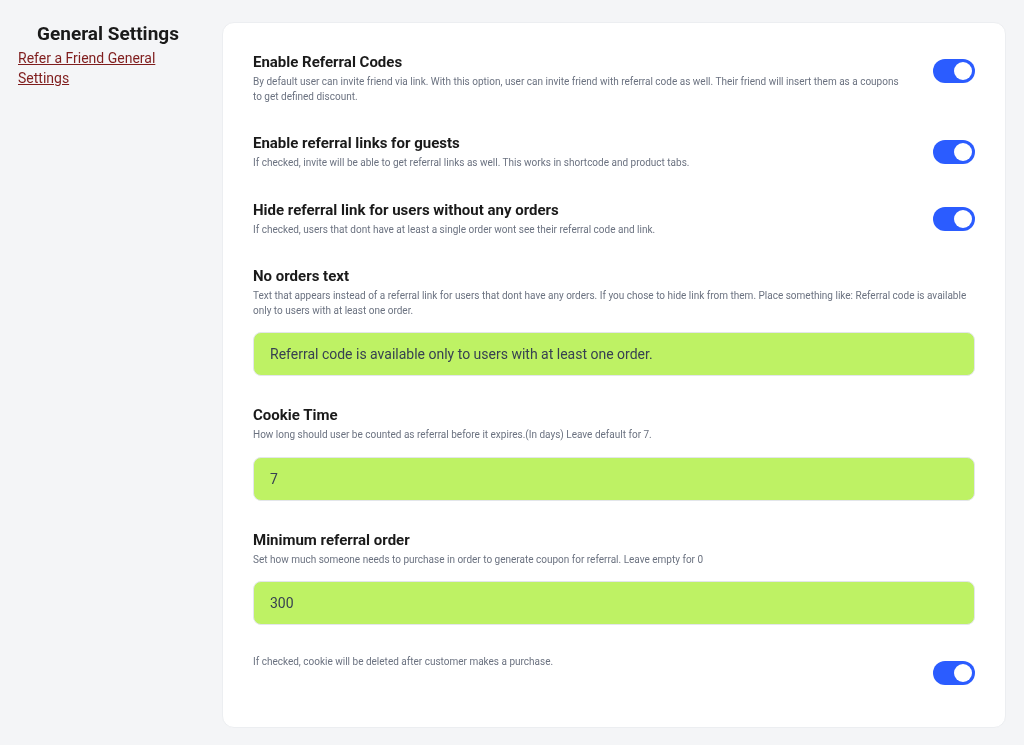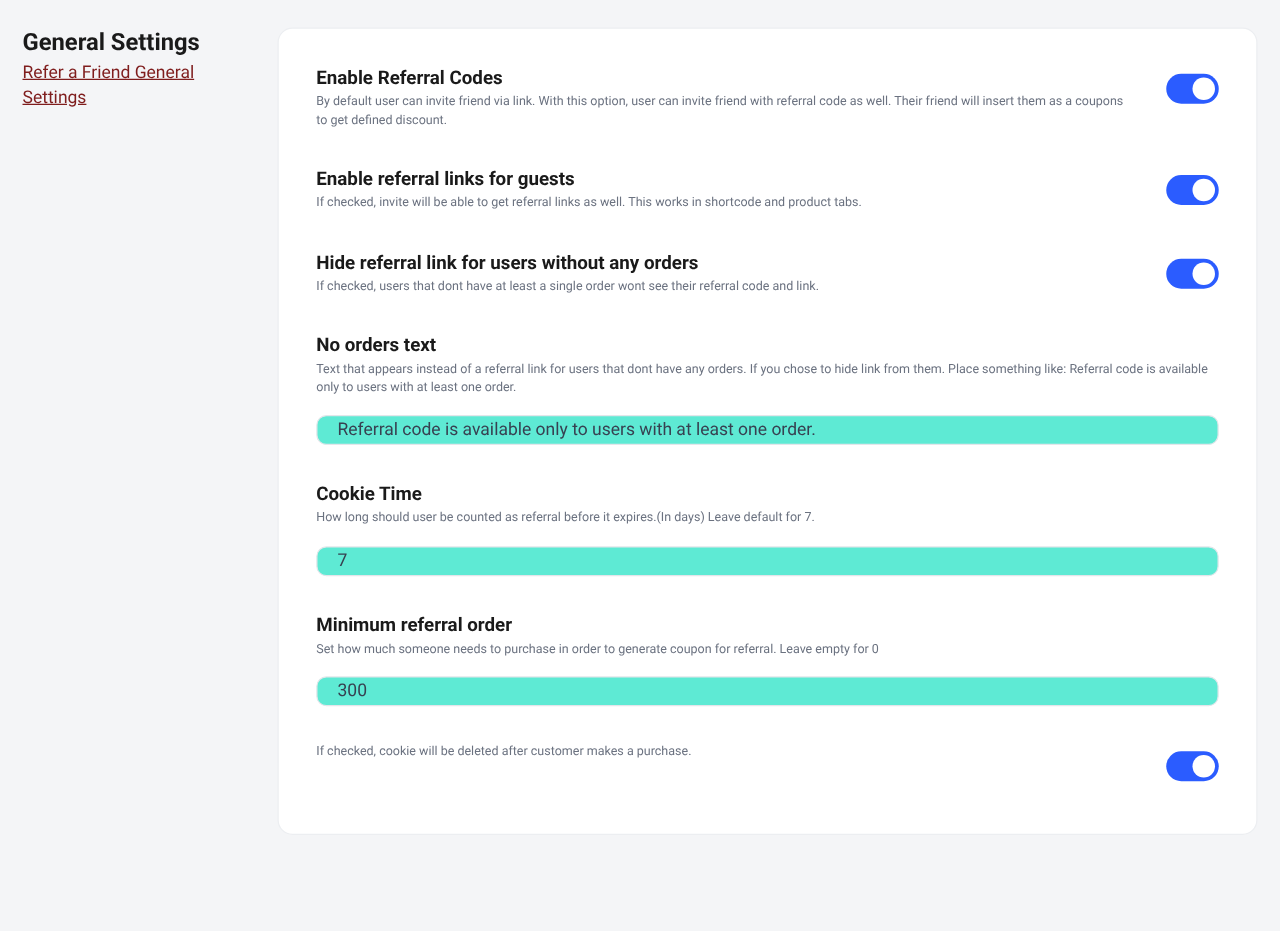--- a/index.html
+++ b/index.html
@@ -22,20 +22,21 @@
     }
     .sidebar {
       width: 180px;
       flex-shrink: 0;
     }
     .sidebar-title {
       font-size: 19px;
       font-weight: 700;
       color: #1a1a1a;
       margin-bottom: 4px;
+      text-align: center;
     }
     .sidebar-subtitle {
       font-size: 14px;
       color: #7f1d1d;
       line-height: 1.4;
       text-decoration: underline;
     }
     .card {
       flex: 1;
       background: #fff;
@@ -87,24 +88,24 @@
       width: 18px;
       height: 18px;
       background: #fff;
       border-radius: 50%;
     }
     .input-field {
       margin-top: 14px;
       width: 100%;
       border: 1px solid #e3e6ea;
       border-radius: 8px;
-      padding: 3px 16px;
+      padding: 13px 16px;
       font-size: 14px;
       color: #374151;
-      background: #5eead4;
+      background: #bef264;
       font-family: inherit;
     }
   </style>
 </head>
 <body>
 
 <div class="page">
 
   <aside class="sidebar">
     <h1 class="sidebar-title">General Settings</h1>

